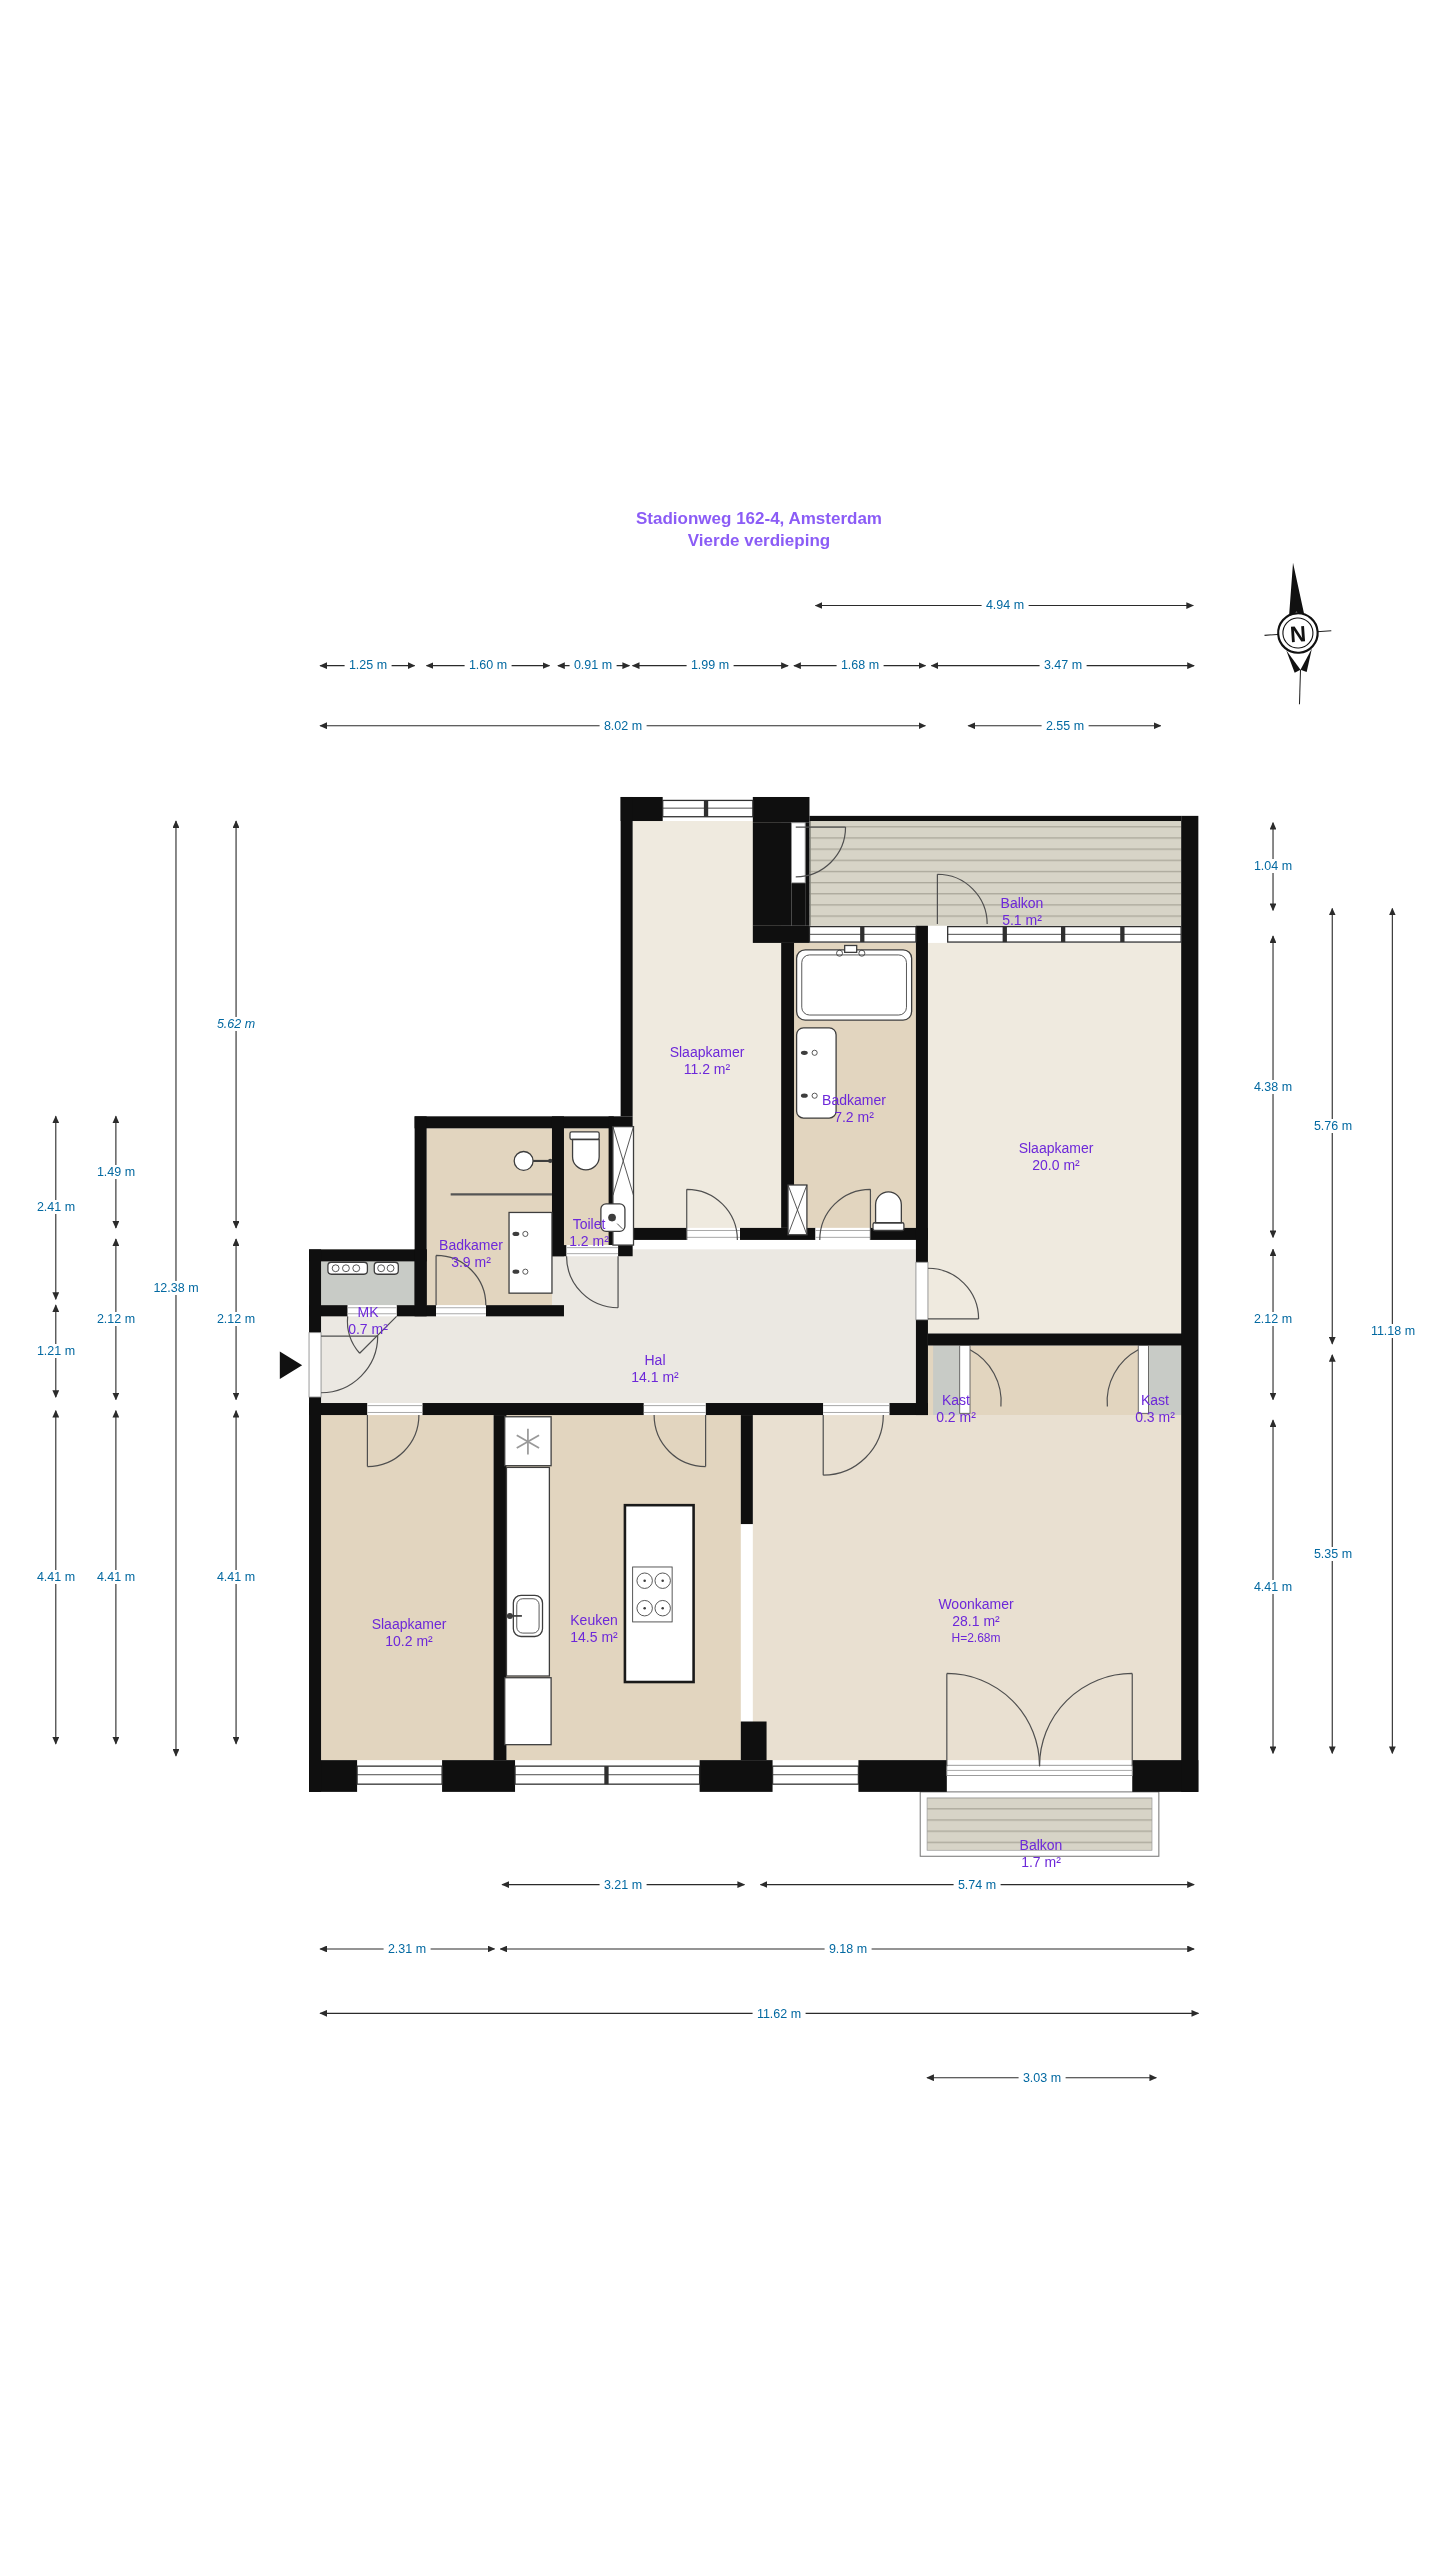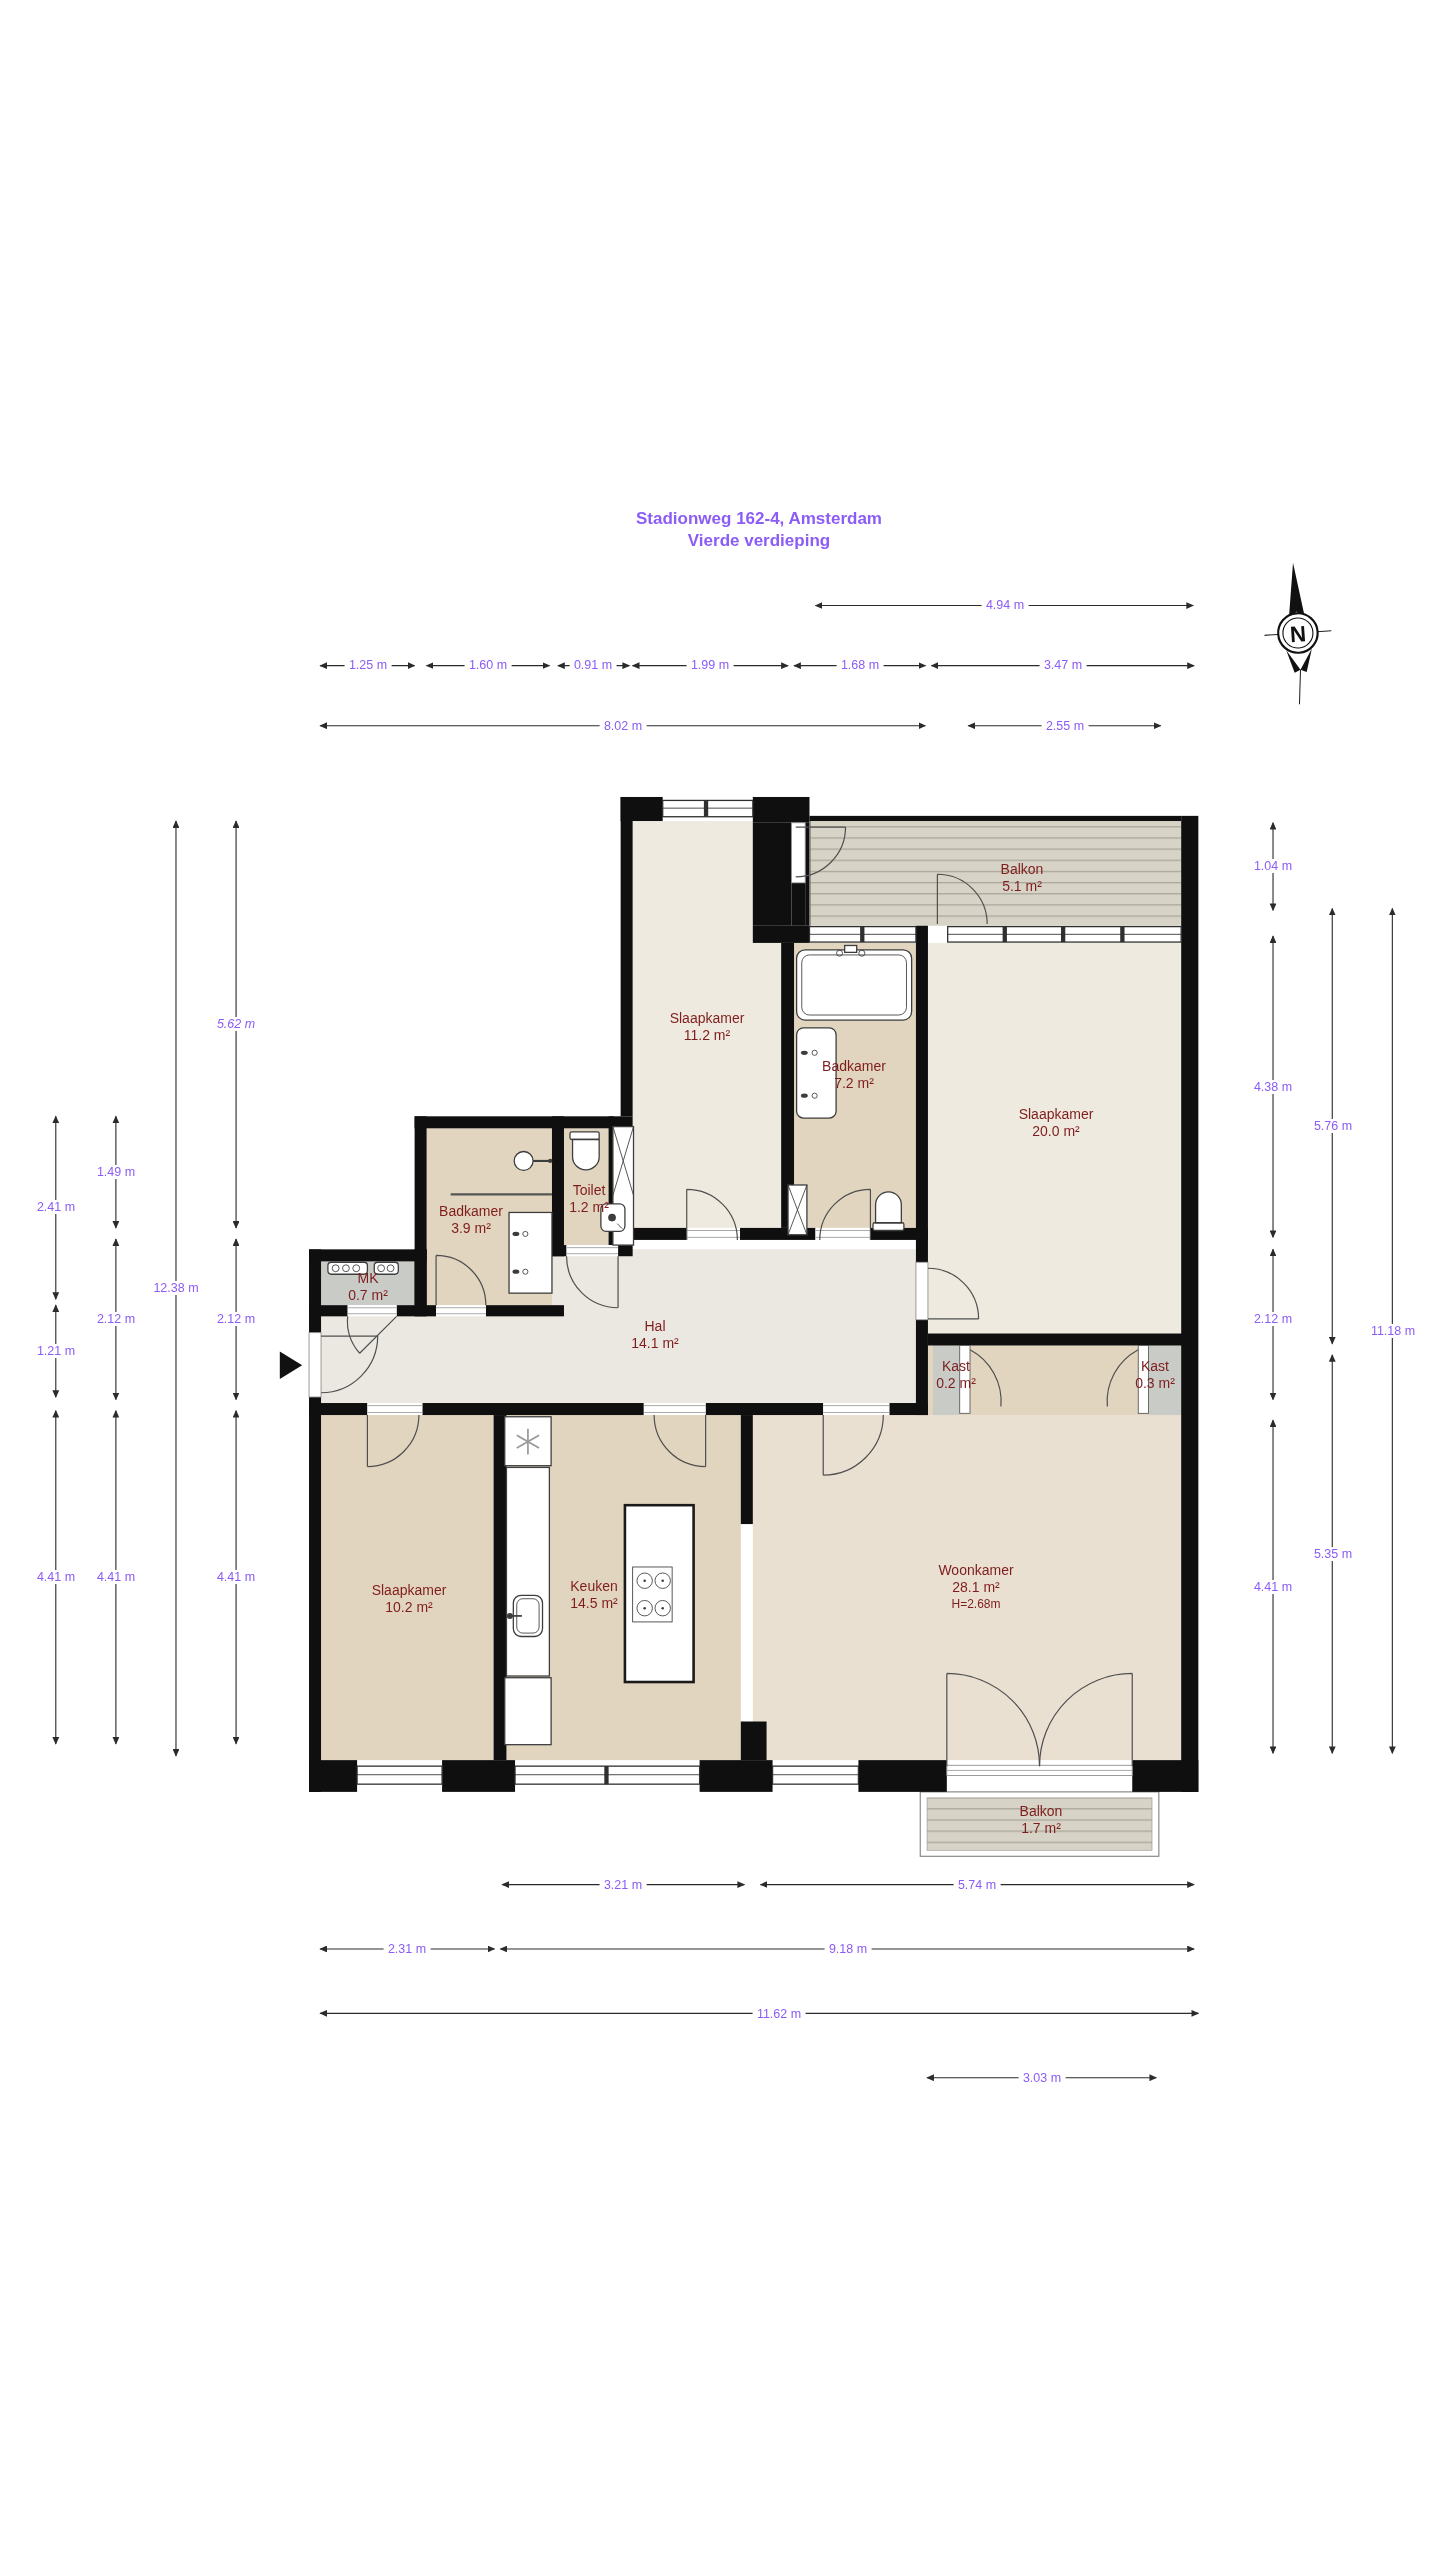--- a/index.html
+++ b/index.html
@@ -2,22 +2,22 @@
 <html style="font-size:13.7px"><head>
 <meta charset="utf-8">
 <style>
   html,body{margin:0;padding:0;background:#fff;}
   .page{position:relative;width:1449px;height:2576px;background:#fff;overflow:hidden;
         font-family:"Liberation Sans",sans-serif;color:#2f2f2f;}
   svg{position:absolute;left:0;top:0;}
   .t{position:absolute;transform:translate(-50%,0);text-align:center;font-weight:bold;
      font-size:17px;line-height:21.5px;white-space:nowrap;color:#8b5cf6;}
   .rl{position:absolute;transform:translate(-50%,-50%);text-align:center;font-size:14px;
-      line-height:17px;color:#7f1d1d;white-space:nowrap;}
-  .dl{position:absolute;transform:translate(-50%,-50%);font-size:12.5px;color:#8b5cf6;
+      line-height:17px;color:#6d28d9;white-space:nowrap;margin-top:34px;}
+  .dl{position:absolute;transform:translate(-50%,-50%);font-size:12.5px;color:#0369a1;
       background:#fff;padding:0 4.3px;white-space:nowrap;}
   .wall{fill:#0f0f0f;}
   .win{fill:#fff;stroke:#2f2f2f;stroke-width:1.5;}
   .winl{stroke:#2f2f2f;stroke-width:1;}
   .mull{fill:#2f2f2f;}
   .door{fill:none;stroke:#4f4f4f;stroke-width:1.4;}
   .fx{fill:#fff;stroke:#3d3d3d;stroke-width:1.5;}
   .fxt{fill:none;stroke:#3d3d3d;stroke-width:1;}
   .dim{stroke:#2b2b2b;stroke-width:1.3;}
   .thr{stroke:#9a9a9a;stroke-width:1;}

